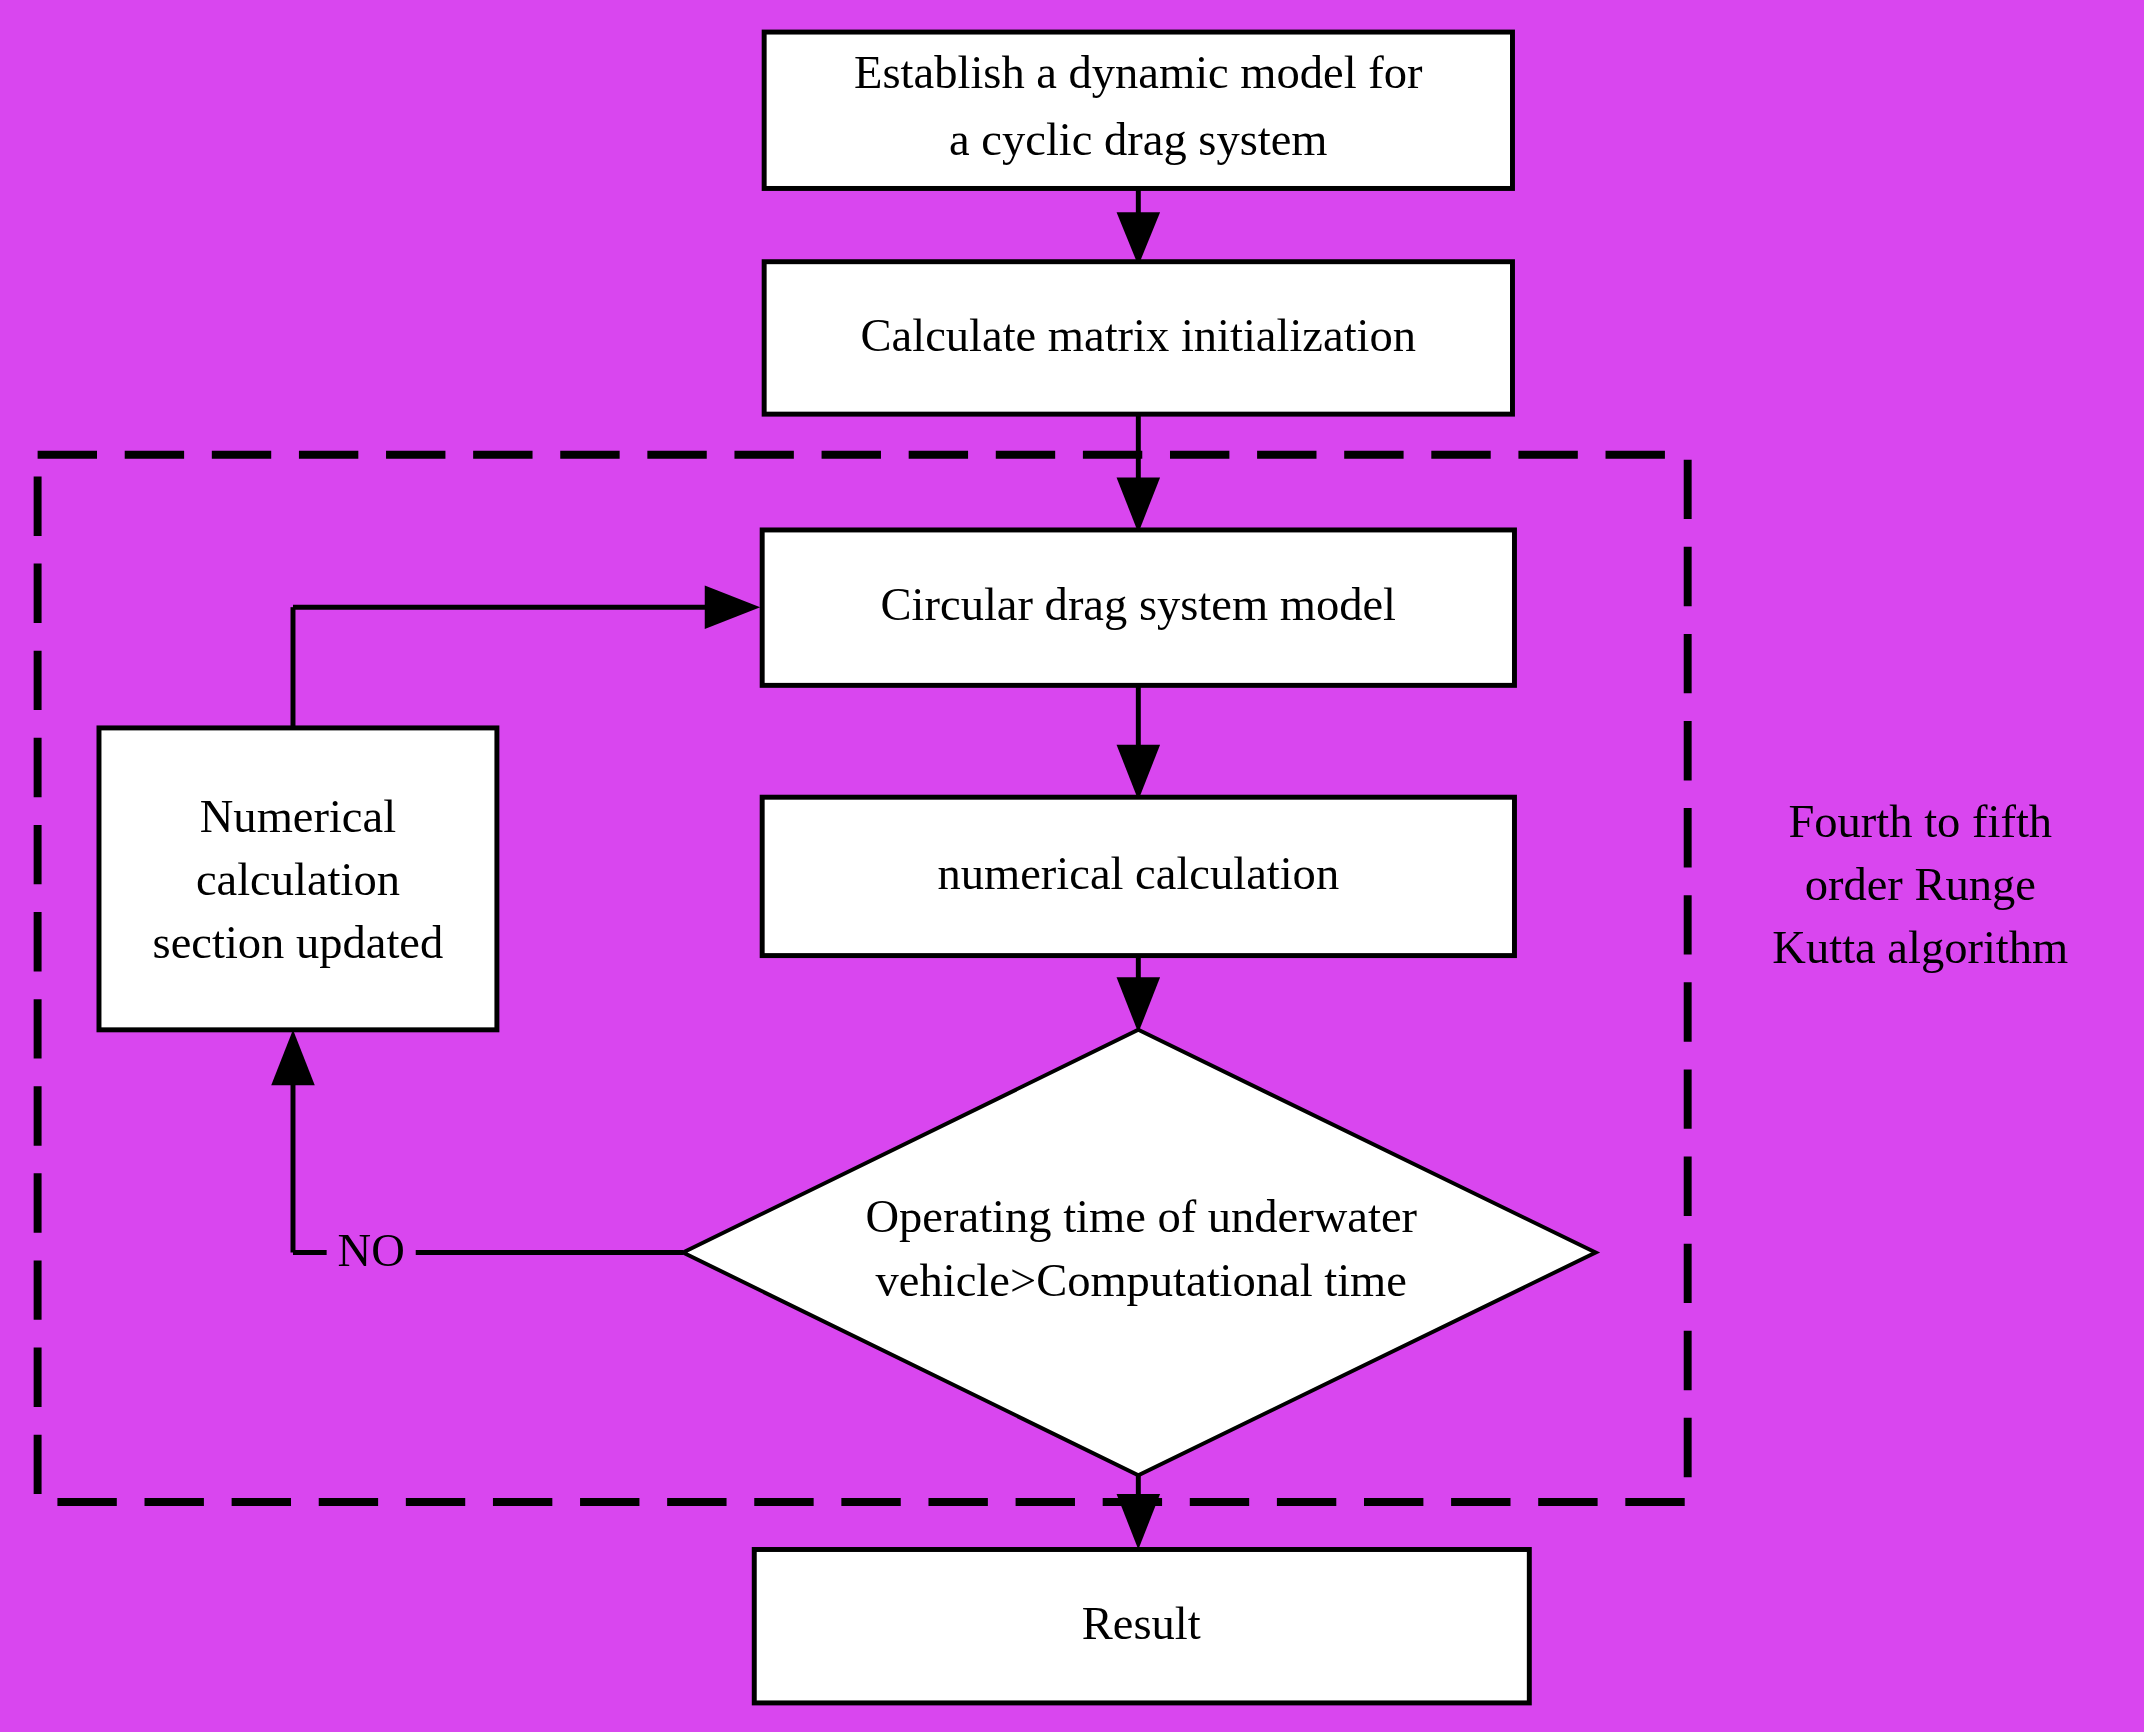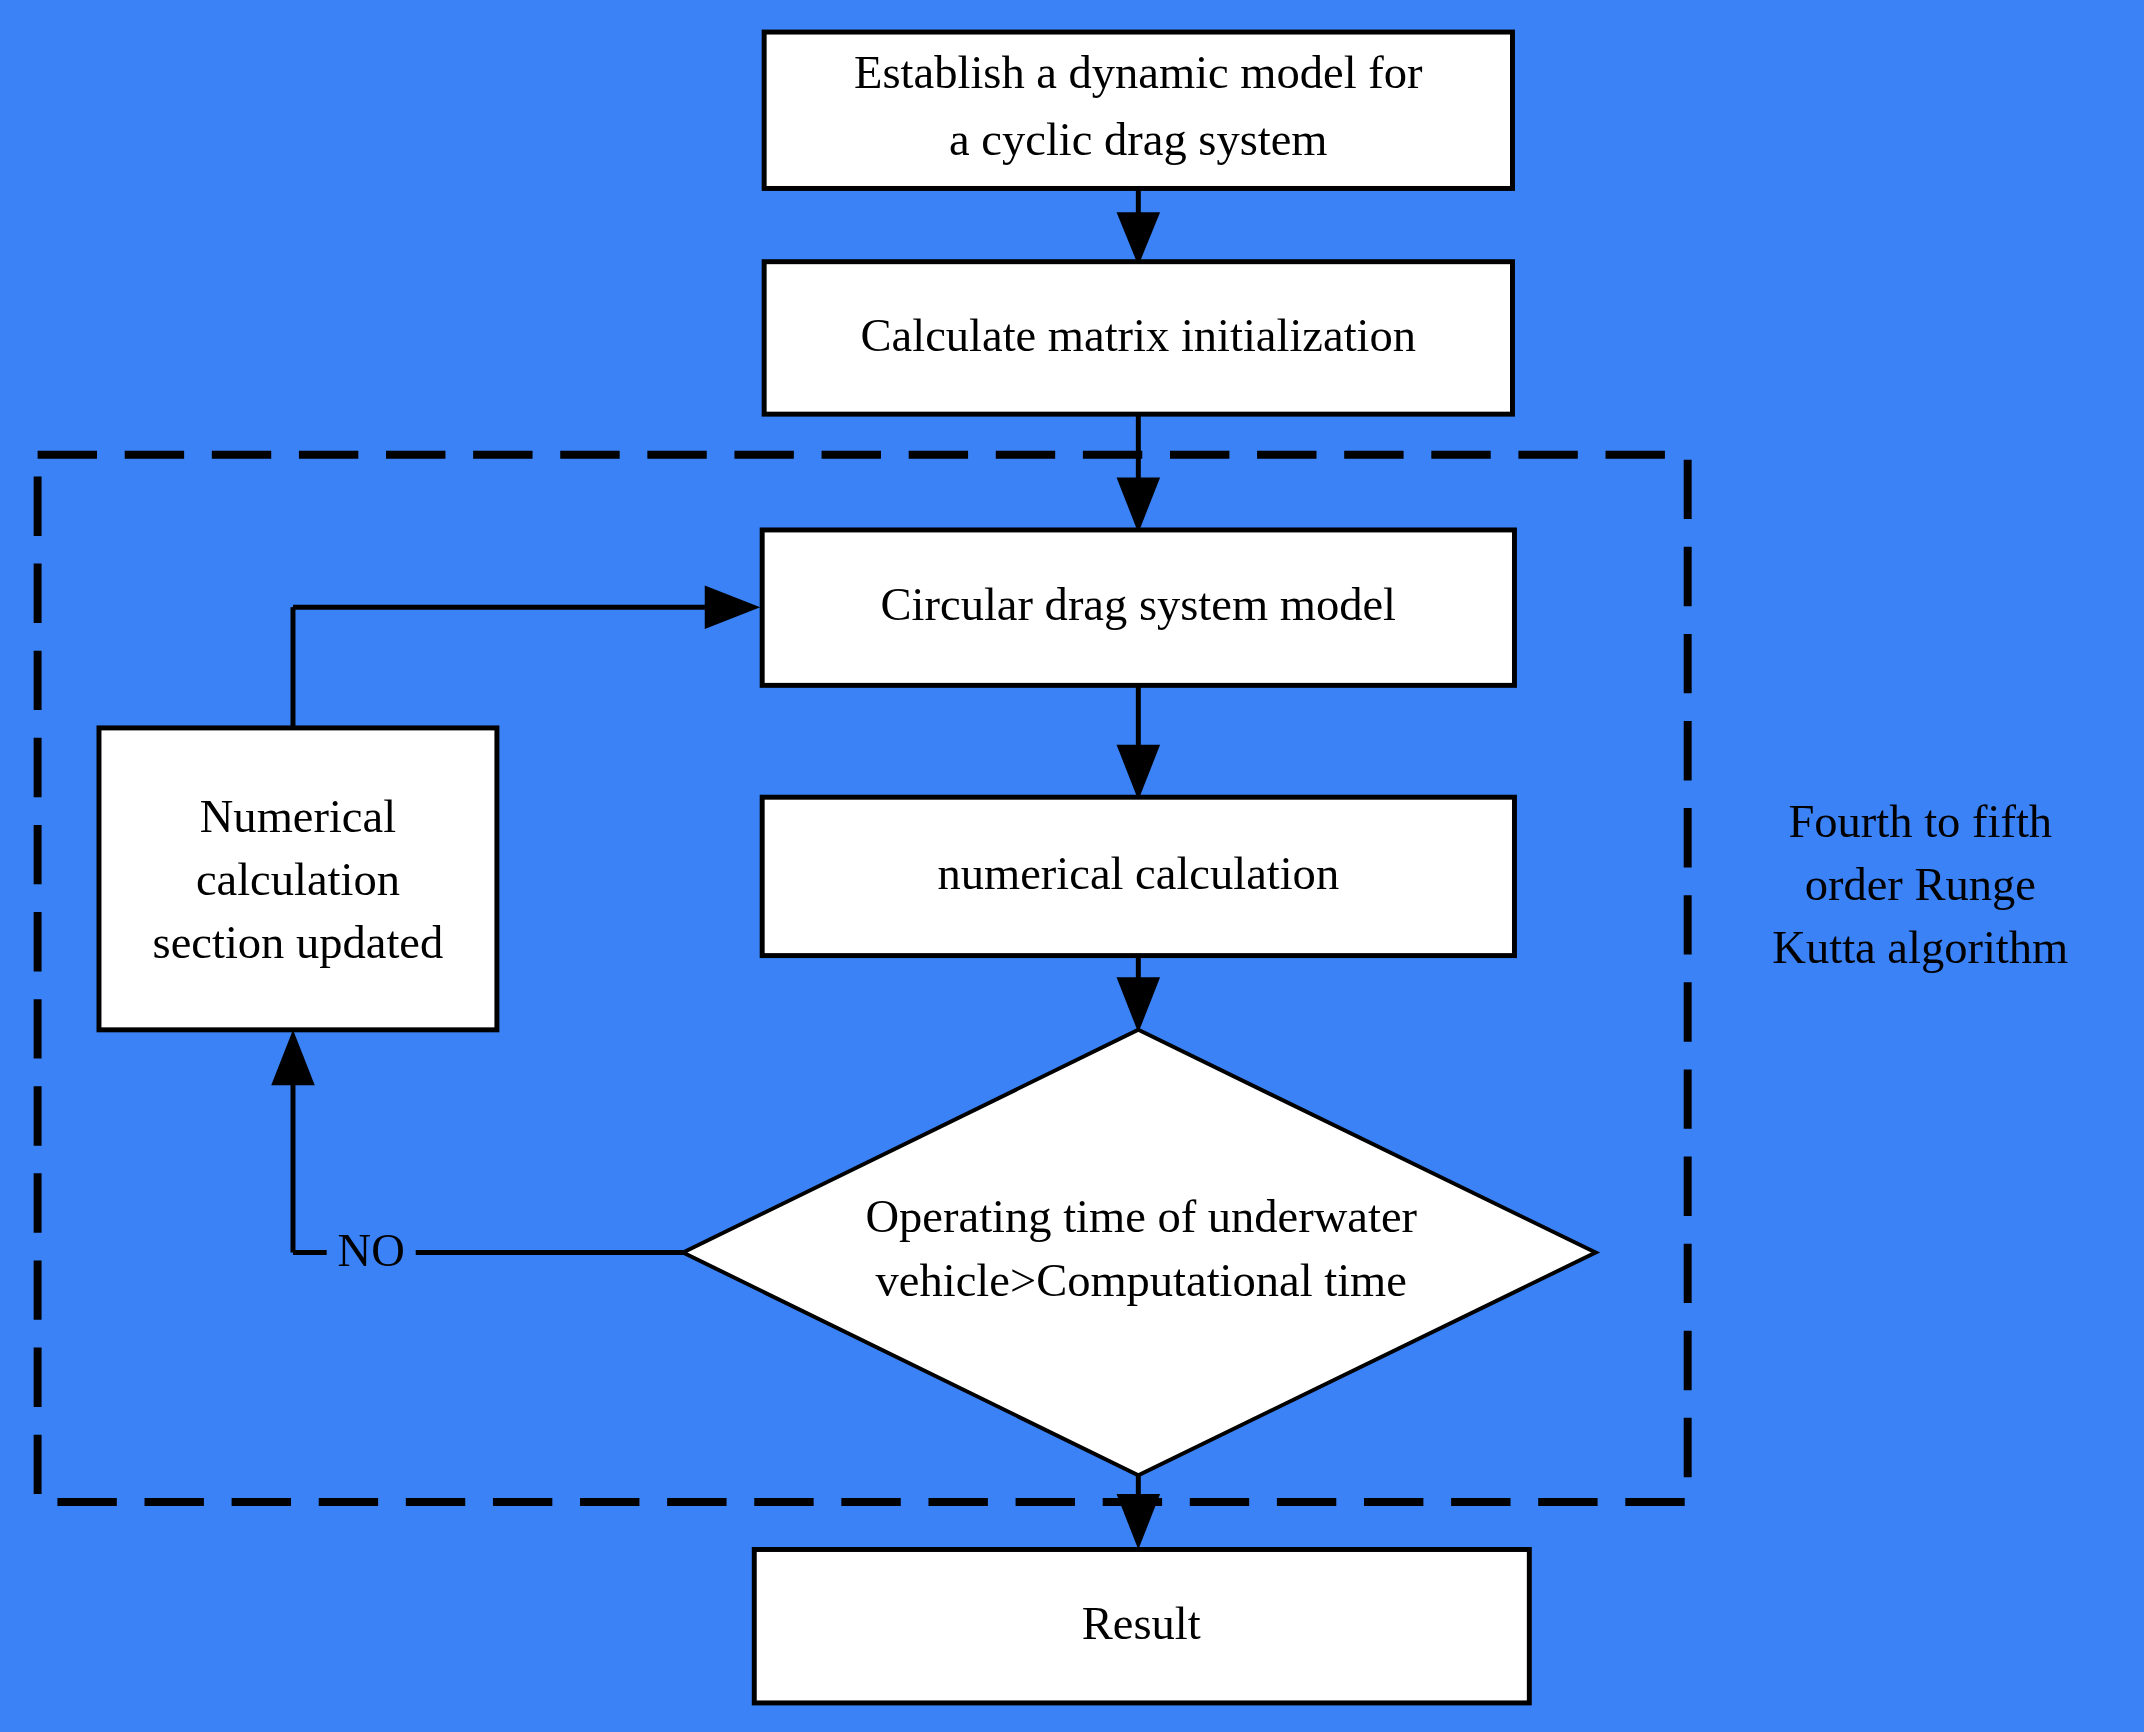--- a/index.html
+++ b/index.html
@@ -7,21 +7,21 @@
     padding: 0;
     background: #ffffff;
   }
   body {
     font-family: "Liberation Serif", "DejaVu Serif", serif;
   }
   #flowchart-root {
     position: relative;
     width: 2144px;
     height: 1733px;
-    background: #3b82f6;
+    background: #d946ef;
     overflow: hidden;
   }
   svg.chart-canvas {
     position: absolute;
     top: 0;
     left: 0;
     width: 2144px;
     height: 1733px;
     display: block;
   }

